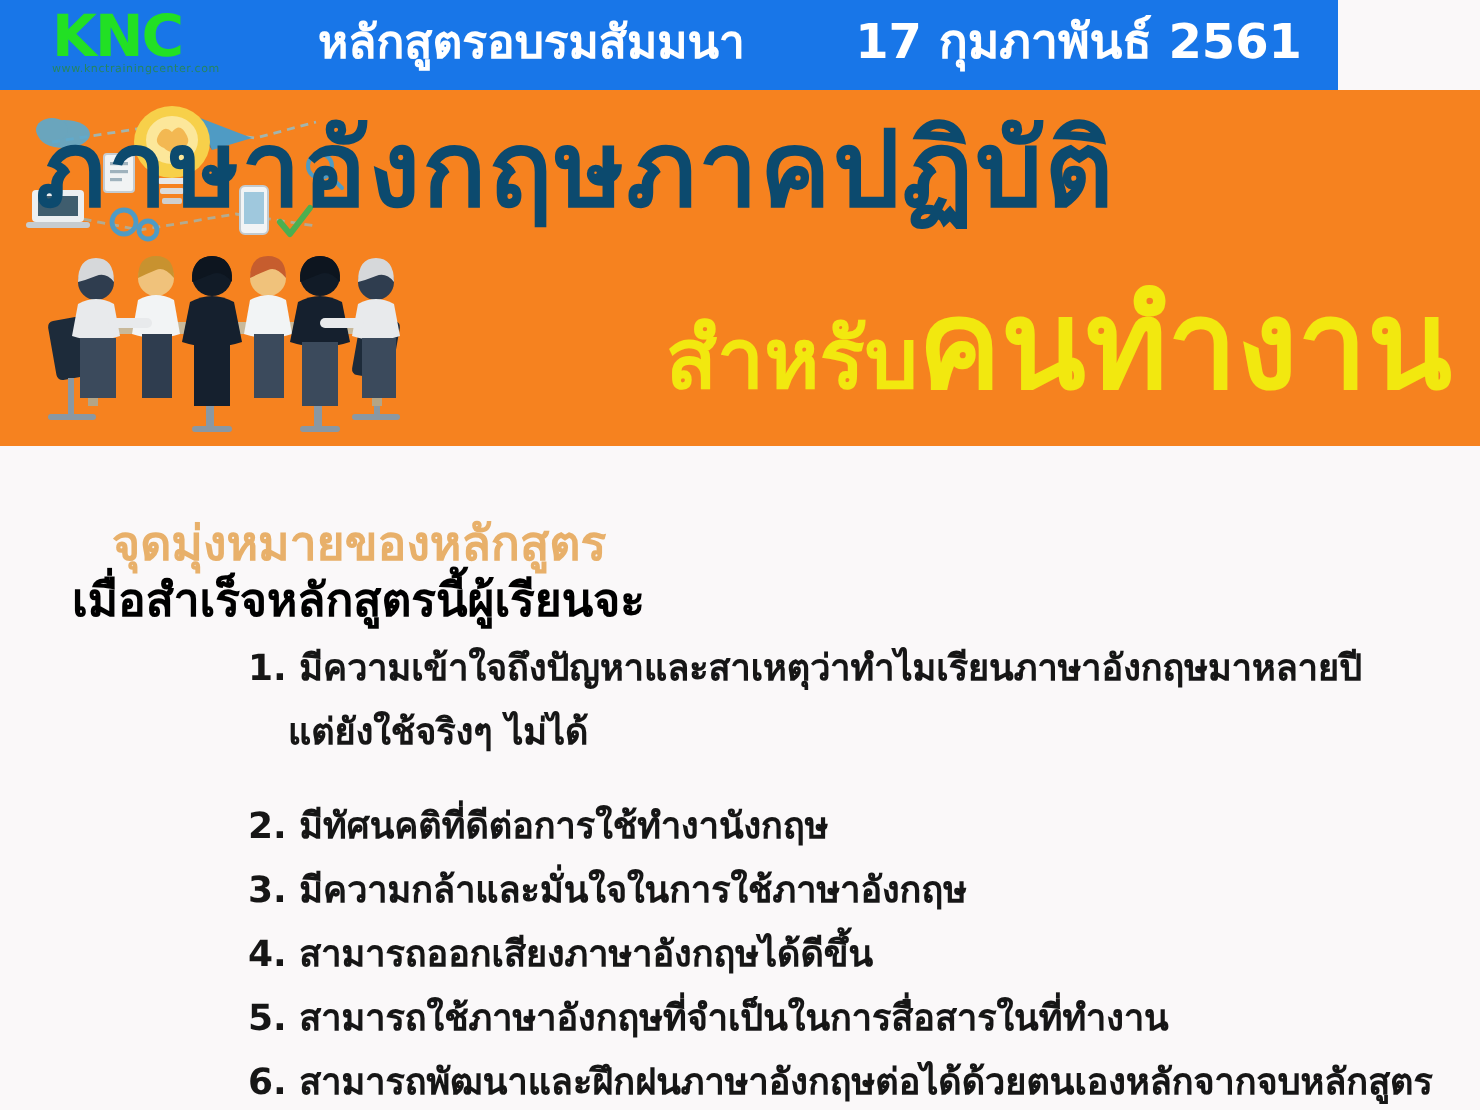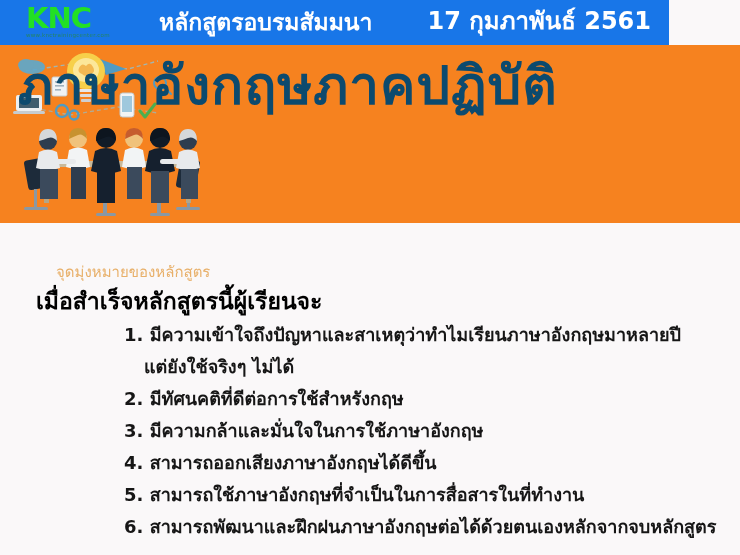--- a/index.html
+++ b/index.html
@@ -179,22 +179,22 @@
     top: 238px;
     width: 120px;
     height: 150px;
     background: rgba(233, 160, 150, 0.30);
   }
 
   .section-heading {
     position: absolute;
     left: 56px;
     top: 258px;
-    font-size: 15px;
-    font-weight: normal;
+    font-size: 24px;
+    font-weight: bold;
     color: #e8b06a;
     white-space: nowrap;
     z-index: 3;
     line-height: 28px;
   }
 
   .lead-line {
     position: absolute;
     left: 36px;
     top: 288px;
@@ -223,21 +223,21 @@
     margin-bottom: 2px;
   }
   .obj-cont {
     display: block;
     font-size: 18px;
     font-weight: bold;
     color: #161616;
     line-height: 30px;
     white-space: nowrap;
     padding-left: 20px;
-    margin-bottom: 2px;
+    margin-bottom: 17px;
   }
 </style>
 </head>
 <body>
 
 <div id="slide">
 
   <div class="header-bar">
 
     <div class="logo-wrap">
@@ -376,36 +376,37 @@
           <rect x="163" y="52" width="17" height="30" fill="#3b4a5c"></rect>
         </g>
 
         <rect x="36" y="42" width="22" height="5" rx="2.5" fill="#e8eaec"></rect>
         <rect x="142" y="42" width="22" height="5" rx="2.5" fill="#e8eaec"></rect>
       </svg>
     </div>
 
     <div class="banner-title">ภาษาอังกฤษภาคปฏิบัติ</div>
 
+    <div class="banner-sub"><span class="sub-light">สำหรับ</span><span class="sub-heavy">คนทำงาน</span></div>
   </div>
 
   <div class="body-area"></div>
 
   <div class="blob blob-yellow"></div>
   <div class="blob blob-pink"></div>
 
   <div class="section-heading">จุดมุ่งหมายของหลักสูตร</div>
 
   <div class="lead-line">เมื่อสำเร็จหลักสูตรนี้ผู้เรียนจะ</div>
 
   <div class="obj-list">
     <span class="obj-item"><span>1.</span> <span>มีความเข้าใจถึงปัญหาและสาเหตุว่าทำไมเรียนภาษาอังกฤษมาหลายปี</span></span>
     <span class="obj-cont">แต่ยังใช้จริงๆ ไม่ได้</span>
 
-    <span class="obj-item"><span>2.</span> <span>มีทัศนคติที่ดีต่อการใช้สำหรังกฤษ</span></span>
+    <span class="obj-item"><span>2.</span> <span>มีทัศนคติที่ดีต่อการใช้ทำงานังกฤษ</span></span>
 
     <span class="obj-item"><span>3.</span> <span>มีความกล้าและมั่นใจในการใช้ภาษาอังกฤษ</span></span>
 
     <span class="obj-item"><span>4.</span> <span>สามารถออกเสียงภาษาอังกฤษได้ดีขึ้น</span></span>
 
     <span class="obj-item"><span>5.</span> <span>สามารถใช้ภาษาอังกฤษที่จำเป็นในการสื่อสารในที่ทำงาน</span></span>
 
     <span class="obj-item"><span>6.</span> <span>สามารถพัฒนาและฝึกฝนภาษาอังกฤษต่อได้ด้วยตนเองหลักจากจบหลักสูตร</span></span>
   </div>
 

